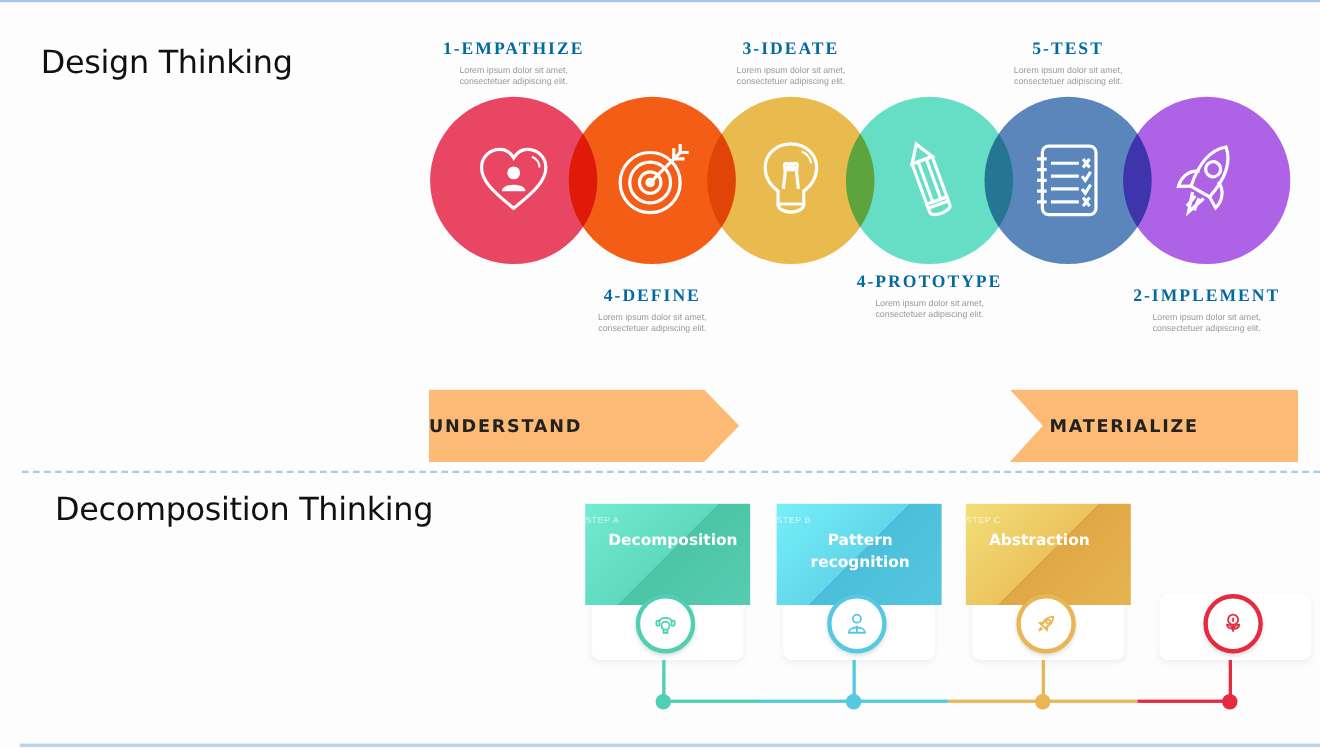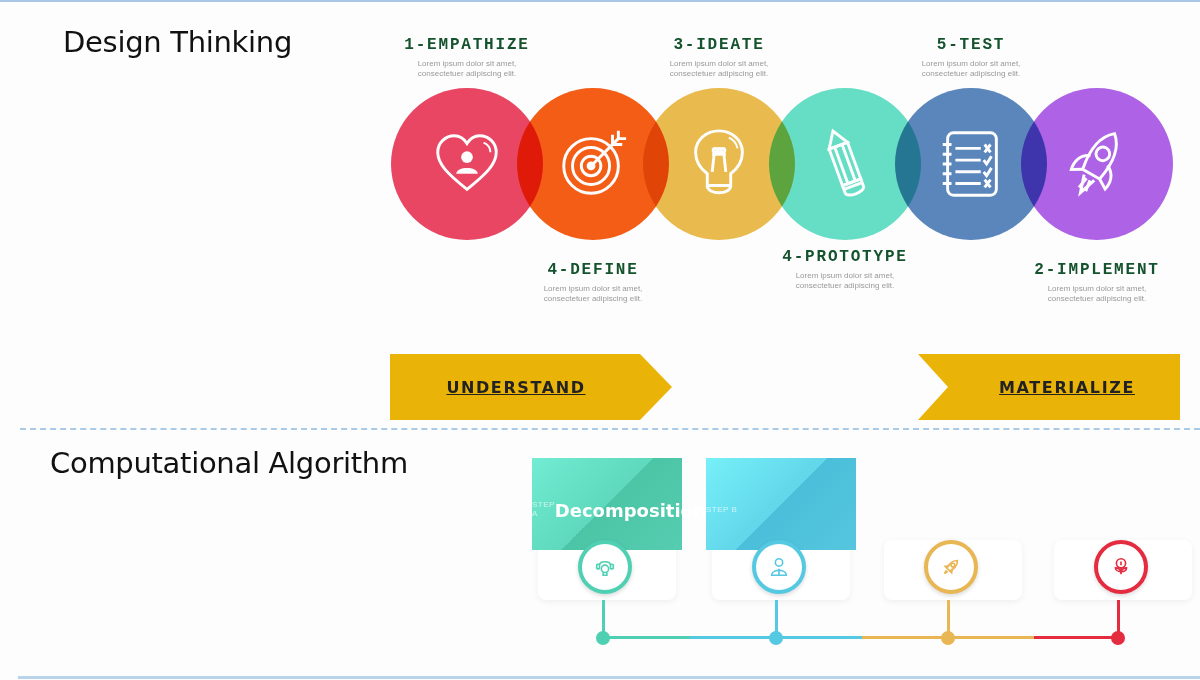--- a/index.html
+++ b/index.html
@@ -2,39 +2,39 @@
 <html><head>
   <meta charset="utf-8">
   <style>
     * { box-sizing: border-box; margin: 0; padding: 0; }
     html, body { width: 1200px; height: 680px; overflow: hidden; background: #fdfdfd; }
     body { position: relative; font-family: "Liberation Sans", sans-serif; color: #222; }
     .top-rule { position: absolute; left: 0; top: 0; width: 1200px; height: 2px; background: #a9c6e6; }
     .bottom-rule { position: absolute; left: 18px; top: 676px; width: 1182px; height: 3px; background: #b9d3ec; }
     .mid-rule { position: absolute; left: 20px; top: 428px; width: 1180px; height: 0; border-top: 2px dashed #a9cbe8; }
     .section-title { position: absolute; font-family: "DejaVu Sans", sans-serif; font-size: 29px; color: #111; letter-spacing: -0.3px; }
-    #dt-title { left: 37px; top: 25px; margin-left: 26px; }
+    #dt-title { left: 37px; top: 39px; }
     #ct-title { left: 50px; top: 446px; }
 
     .step-label { position: absolute; text-align: center; width: 170px; }
-    .step-label .t { font-family: Liberation Mono, monospace; font-weight: bold; font-size: 16px; letter-spacing: 1.8px; color: #14532d; }
+    .step-label .t { font-family: Liberation Serif, serif; font-weight: bold; font-size: 16px; letter-spacing: 1.8px; color: #0369a1; }
     .step-label .d { font-size: 8px; color: #999; line-height: 10px; margin-top: 5px; }
 
     .circle { position: absolute; width: 152px; height: 152px; border-radius: 50%; mix-blend-mode: multiply; display: flex; align-items: center; justify-content: center; }
     .circle svg { width: 78px; height: 78px; }
 
     .chev-wrap { position: absolute; top: 354px; left: 390px; width: 790px; height: 66px; }
-    .chev { position: absolute; top: 0; height: 66px; background: #eab308; display: flex; align-items: center; justify-content: center; text-decoration: underline; }
+    .chev { position: absolute; top: 0; height: 66px; background: #fdba74; display: flex; align-items: center; justify-content: flex-start; }
     .chev span { font-family: "DejaVu Sans", sans-serif; font-size: 16px; letter-spacing: 1.6px; color: #222; font-weight: 600; }
 
     .card { position: absolute; top: 458px; width: 150px; height: 130px; }
     .card .panel { position: absolute; left: 6px; top: 82px; width: 138px; height: 60px; background: #fff; border-radius: 8px; box-shadow: 0 2px 6px rgba(0,0,0,0.06); }
-    .card .head { position: absolute; left: 0; top: 0; width: 150px; height: 92px; display: flex; flex-direction: row; align-items: center; padding-top: 10px; color: #fff; }
+    .card .head { position: absolute; left: 0; top: 0; width: 150px; height: 92px; display: flex; flex-direction: column; align-items: flex-start; padding-top: 10px; color: #fff; }
     .card .head .step { font-size: 8px; opacity: 0.65; letter-spacing: 0.5px; }
-    .card .head .name { font-family: "DejaVu Sans", sans-serif; font-weight: bold; font-size: 18px; text-align: center; line-height: 20px; margin-top: 4px; }
+    .card .head .name { font-family: "DejaVu Sans", sans-serif; font-weight: bold; font-size: 14px; text-align: center; line-height: 20px; margin-top: 4px; margin-left: 21px; }
     .card .badge { position: absolute; left: 46px; top: 82px; width: 54px; height: 54px; border-radius: 50%; background: #fff; border: 4px solid; display: flex; align-items: center; justify-content: center; box-shadow: 0 2px 4px rgba(0,0,0,0.15); }
     .card .badge svg { width: 22px; height: 22px; }
     .stem { position: absolute; width: 3px; height: 36px; top: 600px; }
     .node { position: absolute; width: 14px; height: 14px; border-radius: 50%; top: 631px; }
     .hline { position: absolute; height: 3px; top: 636px; }
   </style>
 </head>
 <body>
 
 <div class="top-rule"></div>
@@ -155,21 +155,21 @@
   <div class="chev" style="left:0; width:282px; clip-path: polygon(0 0, 250px 0, 282px 50%, 250px 100%, 0 100%);">
       <span style="margin-right:30px;">UNDERSTAND</span>
     </div>
   <div class="chev" style="left:528px; width:262px; clip-path: polygon(0 0, 262px 0, 262px 100%, 0 100%, 30px 50%);">
       <span style="margin-left:36px;">MATERIALIZE</span>
     </div>
 </div>
 
 <div class="mid-rule"></div>
 
-<div id="ct-title" class="section-title">Computational Algorithm</div>
+<div id="ct-title" class="section-title">Decomposition Thinking</div>
 
 <div class="card" style="left:532px;">
   <div class="panel"></div>
   <div class="head" style="background:linear-gradient(135deg,#72ecd2 0%,#5fd9bd 50%,#4cc4a6 50%,#56cdb0 100%);">
     <div class="step">STEP A</div>
     <div class="name">Decomposition</div>
   </div>
   <div class="badge" style="border-color:#4fd0b2;">
     <svg viewBox="0 0 24 24" fill="none" stroke="#4fd0b2" stroke-width="1.8">
         <path d="M6 10 C6 5 18 5 18 10"></path>
@@ -177,31 +177,36 @@
         <rect x="18" y="9" width="3" height="5" rx="1"></rect>
         <circle cx="12" cy="14" r="4"></circle>
         <path d="M10 18 L10 21 L14 21 L14 18"></path>
       </svg>
   </div>
 </div>
 <div class="card" style="left:706px;">
   <div class="panel"></div>
   <div class="head" style="background:linear-gradient(135deg,#76f0f8 0%,#62d6ea 50%,#4bbfda 50%,#55c6de 100%);">
     <div class="step">STEP B</div>
+    <div class="name" style="width:110px;">Pattern recognition</div>
   </div>
   <div class="badge" style="border-color:#55c8e2;">
     <svg viewBox="0 0 24 24" fill="none" stroke="#55c8e2" stroke-width="1.8">
         <circle cx="12" cy="7" r="4"></circle>
         <path d="M4 21 C4 14 20 14 20 21 Z"></path>
         <path d="M12 14 L12 21"></path>
       </svg>
   </div>
 </div>
 <div class="card" style="left:878px;">
   <div class="panel"></div>
+  <div class="head" style="background:linear-gradient(135deg,#f2df78 0%,#ecc35e 50%,#e0a845 50%,#e6b450 100%);">
+    <div class="step">STEP C</div>
+    <div class="name">Abstraction</div>
+  </div>
   <div class="badge" style="border-color:#e8b653;">
     <svg viewBox="0 0 24 24" fill="none" stroke="#e8b653" stroke-width="1.8">
         <g transform="rotate(45 12 12)">
           <path d="M12 2 C16 6 16 12 14 16 L10 16 C8 12 8 6 12 2 Z"></path>
           <circle cx="12" cy="9" r="2"></circle>
           <path d="M10 12 L7 16 L10 16 M14 12 L17 16 L14 16"></path>
           <path d="M11 18 L12 22 L13 18"></path>
         </g>
       </svg>
   </div>

